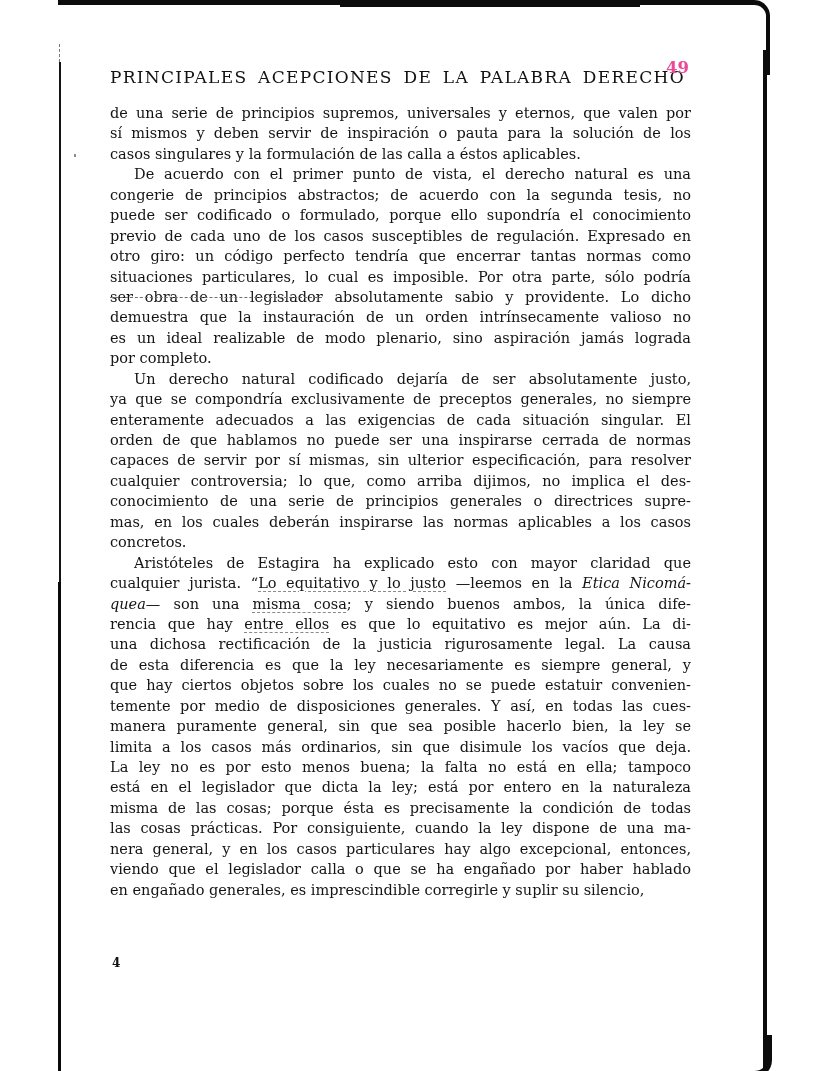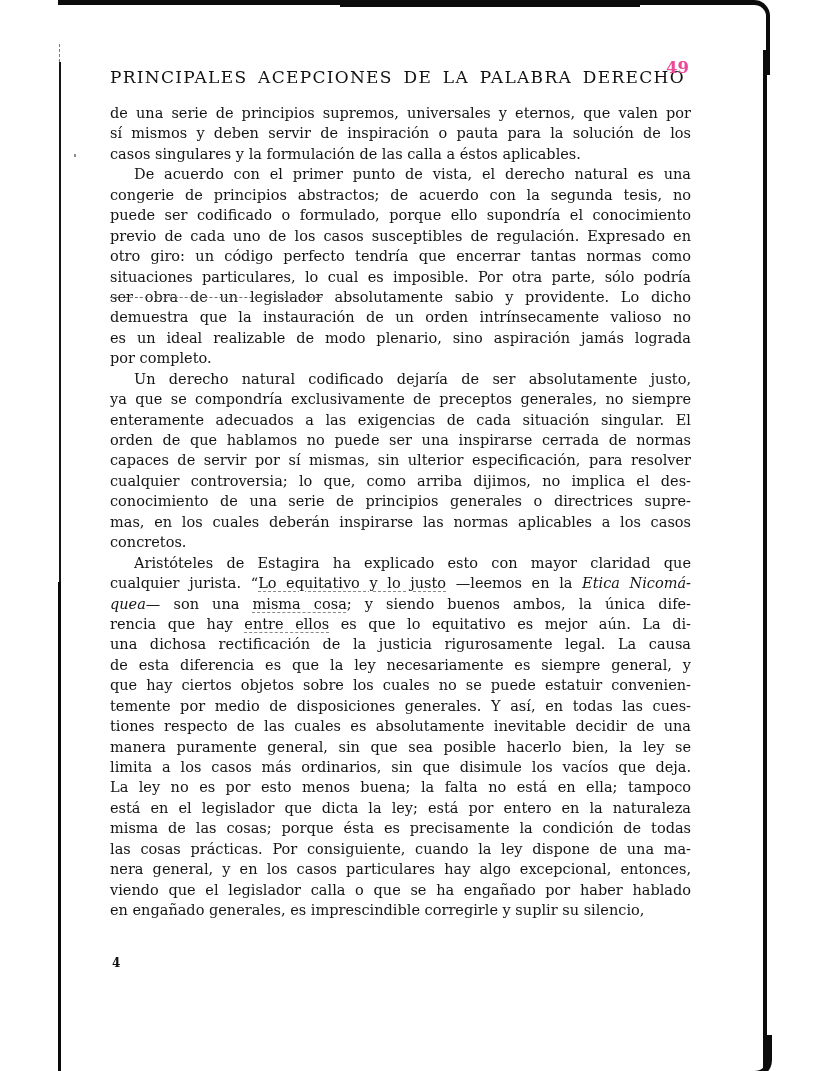--- a/index.html
+++ b/index.html
@@ -92,21 +92,20 @@
       </div>
       <div>
         <div class="line indent">Aristóteles de Estagira ha explicado esto con mayor claridad que</div>
         <div class="line">cualquier jurista. “<span class="u-p">Lo equitativo y lo justo</span> —leemos en la <i>Etica Nicomá-</i></div>
         <div class="line"><i>quea</i>— son una <span class="u-p">misma cosa</span>; y siendo buenos ambos, la única dife-</div>
         <div class="line">rencia que hay <span class="u-p">entre ellos</span> es que lo equitativo es mejor aún. La di-</div>
         <div class="line">una dichosa rectificación de la justicia rigurosamente legal. La causa</div>
         <div class="line">de esta diferencia es que la ley necesariamente es siempre general, y</div>
         <div class="line">que hay ciertos objetos sobre los cuales no se puede estatuir convenien-</div>
         <div class="line">temente por medio de disposiciones generales. Y así, en todas las cues-</div>
-        <div class="line">tiones respecto de las cuales es absolutamente inevitable decidir de una</div>
         <div class="line">manera puramente general, sin que sea posible hacerlo bien, la ley se</div>
         <div class="line">limita a los casos más ordinarios, sin que disimule los vacíos que deja.</div>
         <div class="line">La ley no es por esto menos buena; la falta no está en ella; tampoco</div>
         <div class="line">está en el legislador que dicta la ley; está por entero en la naturaleza</div>
         <div class="line">misma de las cosas; porque ésta es precisamente la condición de todas</div>
         <div class="line">las cosas prácticas. Por consiguiente, cuando la ley dispone de una ma-</div>
         <div class="line">nera general, y en los casos particulares hay algo excepcional, entonces,</div>
         <div class="line">viendo que el legislador calla o que se ha engañado por haber hablado</div>
         <div class="line last">en engañado generales, es imprescindible corregirle y suplir su silencio,</div>
       </div>

